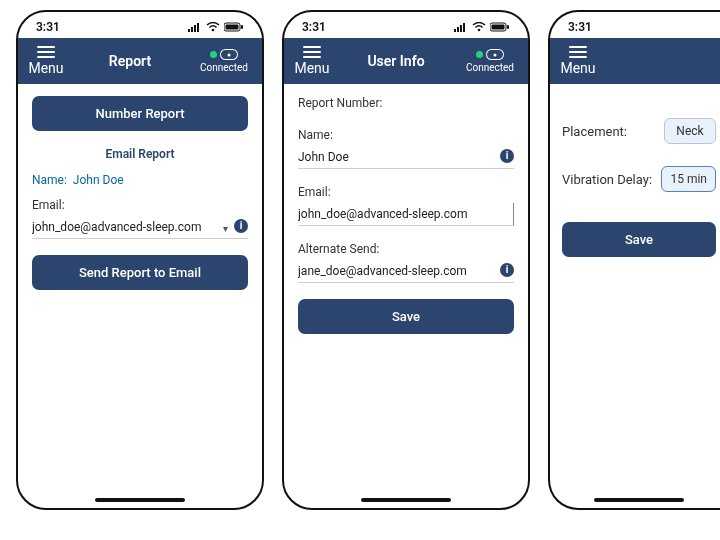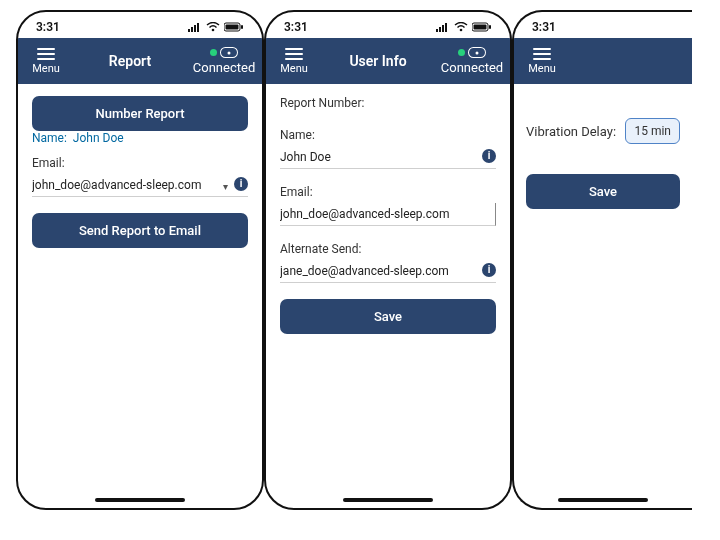--- a/index.html
+++ b/index.html
@@ -6,46 +6,46 @@
     --brand:#2b456e;
     --brand-dark:#1e3559;
     --text:#1a1a1a;
     --muted:#5a5a5a;
     --line:#cfcfcf;
     --green:#27d07c;
     --select-bg:#e9f1fb;
   }
   *{box-sizing:border-box;font-family:-apple-system,BlinkMacSystemFont,"Segoe UI",Roboto,Arial,sans-serif;}
   body{margin:0;background:#fff;width:720px;height:540px;overflow:hidden;position:relative;}
-  .stage{display:flex;padding:10px 8px 0 16px;}
+  .stage{display:flex;gap:18px;padding:10px 8px 0 16px;}
   .phone{
     width:248px;height:500px;
     border:2px solid #111;border-radius:30px;
     background:#fff;position:relative;overflow:hidden;
     flex-shrink:0;
   }
   .phone.third{width:180px;border-right:none;border-radius:30px 0 0 30px;}
   .status-bar{display:flex;justify-content:space-between;align-items:center;padding:8px 18px 4px 18px;font-size:12px;font-weight:600;color:#111;}
   .status-right{display:flex;align-items:center;gap:4px;}
   .header{
     background:var(--brand);color:#fff;
     display:flex;align-items:center;justify-content:space-between;
     padding:6px 8px 6px 8px;height:46px;
   }
   .menu-col{display:flex;flex-direction:column;align-items:center;width:40px;}
   .hamburger{display:flex;flex-direction:column;gap:3px;}
   .hamburger span{width:18px;height:2px;background:#fff;border-radius:1px;display:block;}
-  .menu-label{font-size:11px;margin-top:2px;}
+  .menu-label{font-size:14px;margin-top:2px;}
   .header-title{font-size:14px;font-weight:600;}
   .conn-col{display:flex;flex-direction:column;align-items:center;width:60px;}
   .conn-eye{display:flex;align-items:center;gap:3px;}
   .dot{width:7px;height:7px;border-radius:50%;background:var(--green);}
   .eye{width:18px;height:11px;border:1.5px solid #fff;border-radius:60% 60% 60% 60% / 100% 100% 100% 100%;position:relative;}
   .eye::after{content:"";position:absolute;left:50%;top:50%;width:3px;height:3px;background:#fff;border-radius:50%;transform:translate(-50%,-50%);}
-  .conn-label{font-size:13px;margin-top:2px;}
+  .conn-label{font-size:10px;margin-top:2px;}
   .body-area{padding:12px 14px 0 14px;}
   .btn{
     width:100%;background:var(--brand);color:#fff;text-align:center;
     padding:10px 0;border-radius:7px;font-size:13px;font-weight:500;
     border:none;cursor:pointer;
   }
   .section-title{color:var(--brand);font-size:12px;font-weight:600;text-align:center;margin:16px 0 12px 0;}
   .label{font-size:12px;color:#333;margin-bottom:4px;}
   .row-inline{font-size:12px;color:#0369a1;margin-bottom:11px;}
   .field{position:relative;margin-bottom:16px;}
@@ -103,20 +103,21 @@
       <div class="conn-col">
         <div class="conn-eye">
             <div class="dot"></div>
             <div class="eye"></div>
           </div>
         <div class="conn-label">Connected</div>
       </div>
     </div>
     <div class="body-area">
       <button class="btn">Number Report</button>
+      <div class="section-title">Email Report</div>
       <div class="row-inline">
         <span>Name:</span>&nbsp;&nbsp;<span>John Doe</span>
       </div>
       <div class="label">Email:</div>
       <div class="field">
         <input class="field-line" value="john_doe@advanced-sleep.com" style="">
         <span class="chev">▾</span>
         <span class="info">i</span>
       </div>
       <button class="btn" style="">Send Report to Email</button>
@@ -195,20 +196,24 @@
         <div class="hamburger">
             <span></span>
             <span></span>
             <span></span>
           </div>
         <div class="menu-label">Menu</div>
       </div>
     </div>
     <div class="body-area">
       <div class="cfg-row">
+        <span>Placement:</span>
+        <div class="select">Neck</div>
+      </div>
+      <div class="cfg-row">
         <span>Vibration Delay:</span>
         <div class="select highlight">15 min</div>
       </div>
       <button class="btn" style="margin-top:30px">Save</button>
     </div>
     <div class="home-indicator"></div>
   </div>
 
 </div>
 

